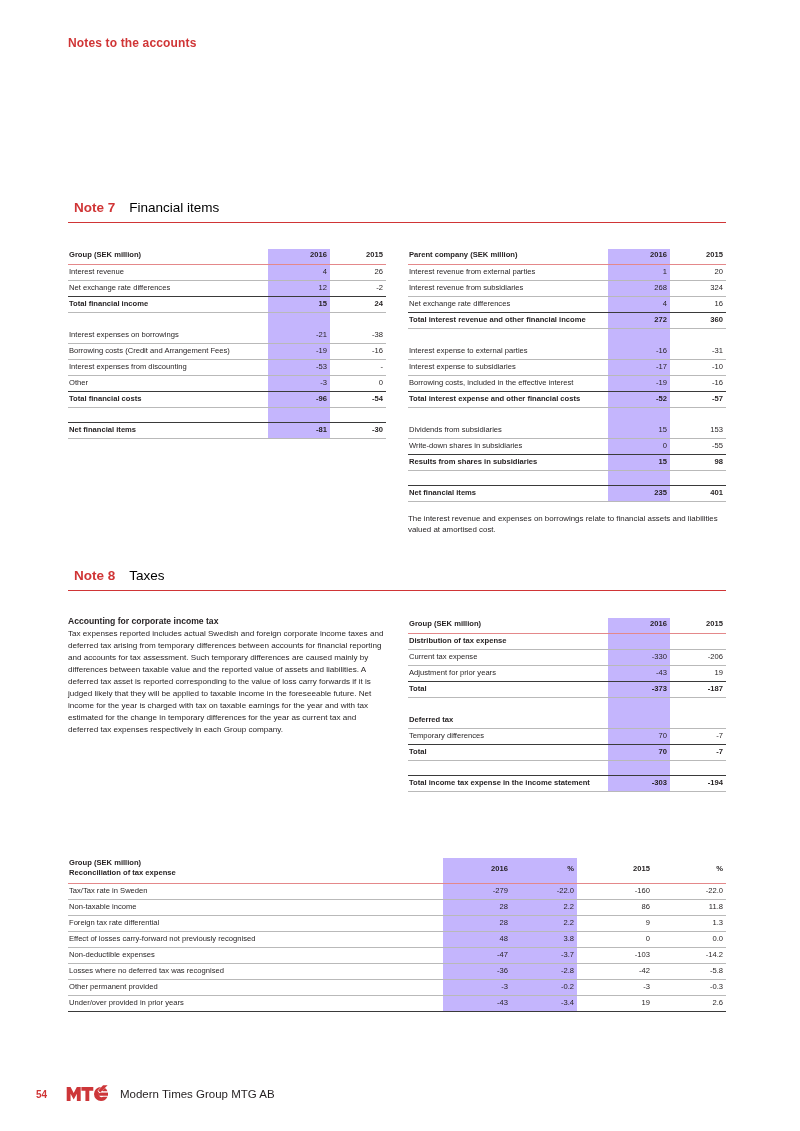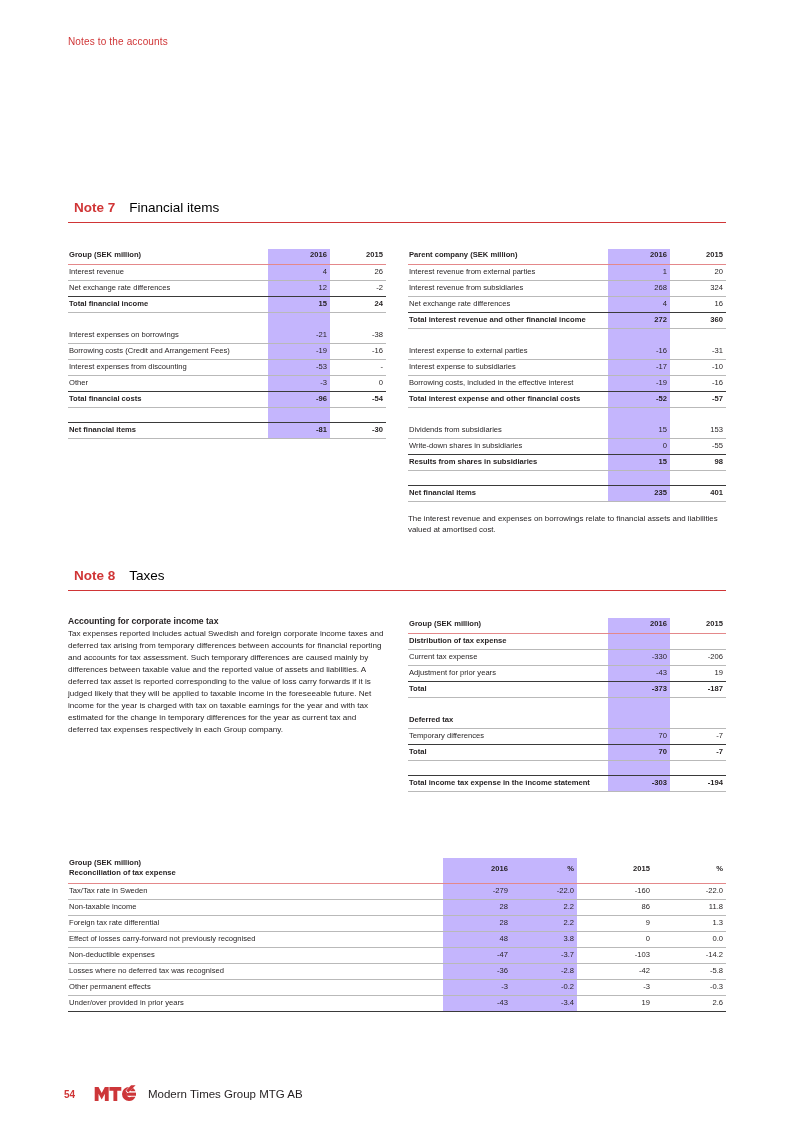--- a/index.html
+++ b/index.html
@@ -21,22 +21,22 @@
     width: 800px;
     height: 1131px;
     overflow: hidden;
   }
 
   
   .running-head {
     position: absolute;
     left: 68px;
     top: 36px;
-    font-size: 10px;
-    font-weight: normal;
+    font-size: 12px;
+    font-weight: bold;
     color: #d03536;
     letter-spacing: 0.15px;
   }
 
   
   .note-head {
     position: absolute;
     left: 68px;
     width: 658px;
   }
@@ -124,21 +124,20 @@
     line-height: 11.4px;
   }
 
   
   .footer {
     position: absolute;
     left: 36px;
     bottom: 27px;
     display: flex;
     align-items: center;
-    margin-left: 28px;
   }
   .footer .pageno {
     color: #d03536;
     font-weight: bold;
     font-size: 10px;
     width: 30px;
   }
   .footer .logo {
     width: 42px;
     height: 20px;
@@ -469,21 +468,21 @@
           <td class="num">-14.2</td>
         </tr>
         <tr class="bb-thin">
           <td class="lbl">Losses where no deferred tax was recognised</td>
           <td class="num shade">-36</td>
           <td class="num shade">-2.8</td>
           <td class="num">-42</td>
           <td class="num">-5.8</td>
         </tr>
         <tr class="bb-thin">
-          <td class="lbl">Other permanent effects</td>
+          <td class="lbl">Other permanent provided</td>
           <td class="num shade">-3</td>
           <td class="num shade">-0.2</td>
           <td class="num">-3</td>
           <td class="num">-0.3</td>
         </tr>
         <tr class="bb-dark">
           <td class="lbl">Under/over provided in prior years</td>
           <td class="num shade">-43</td>
           <td class="num shade">-3.4</td>
           <td class="num">19</td>

